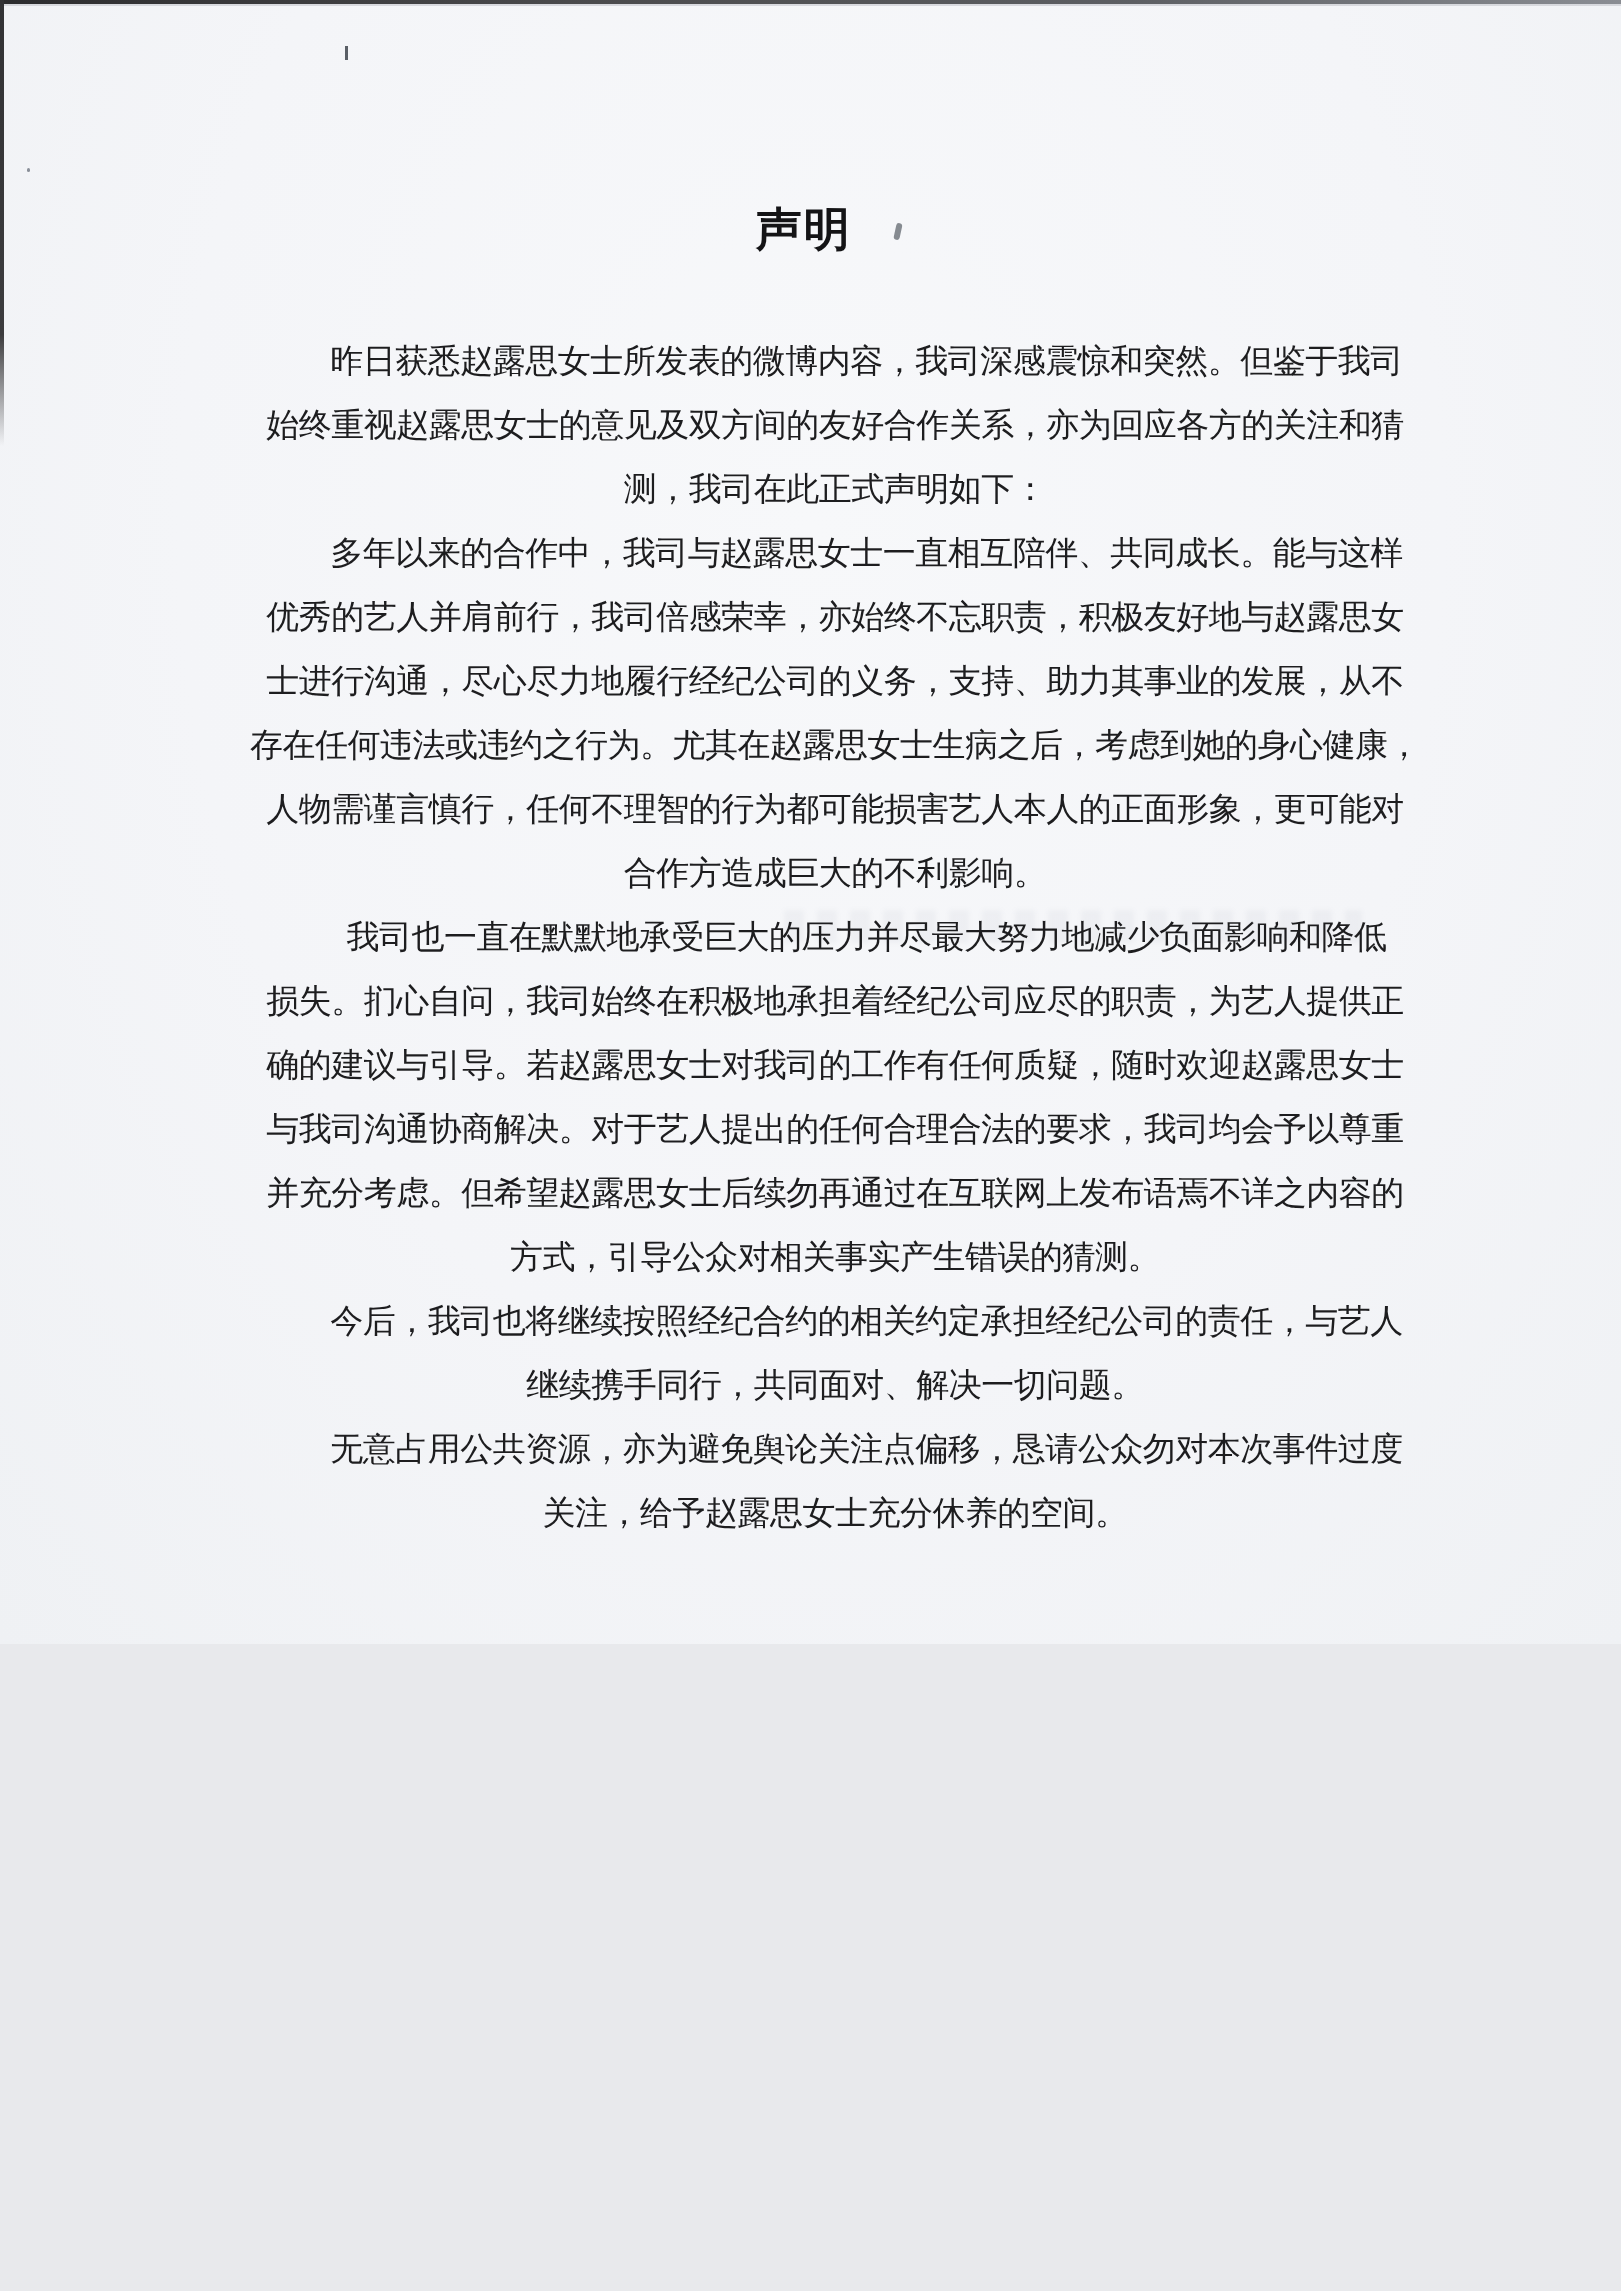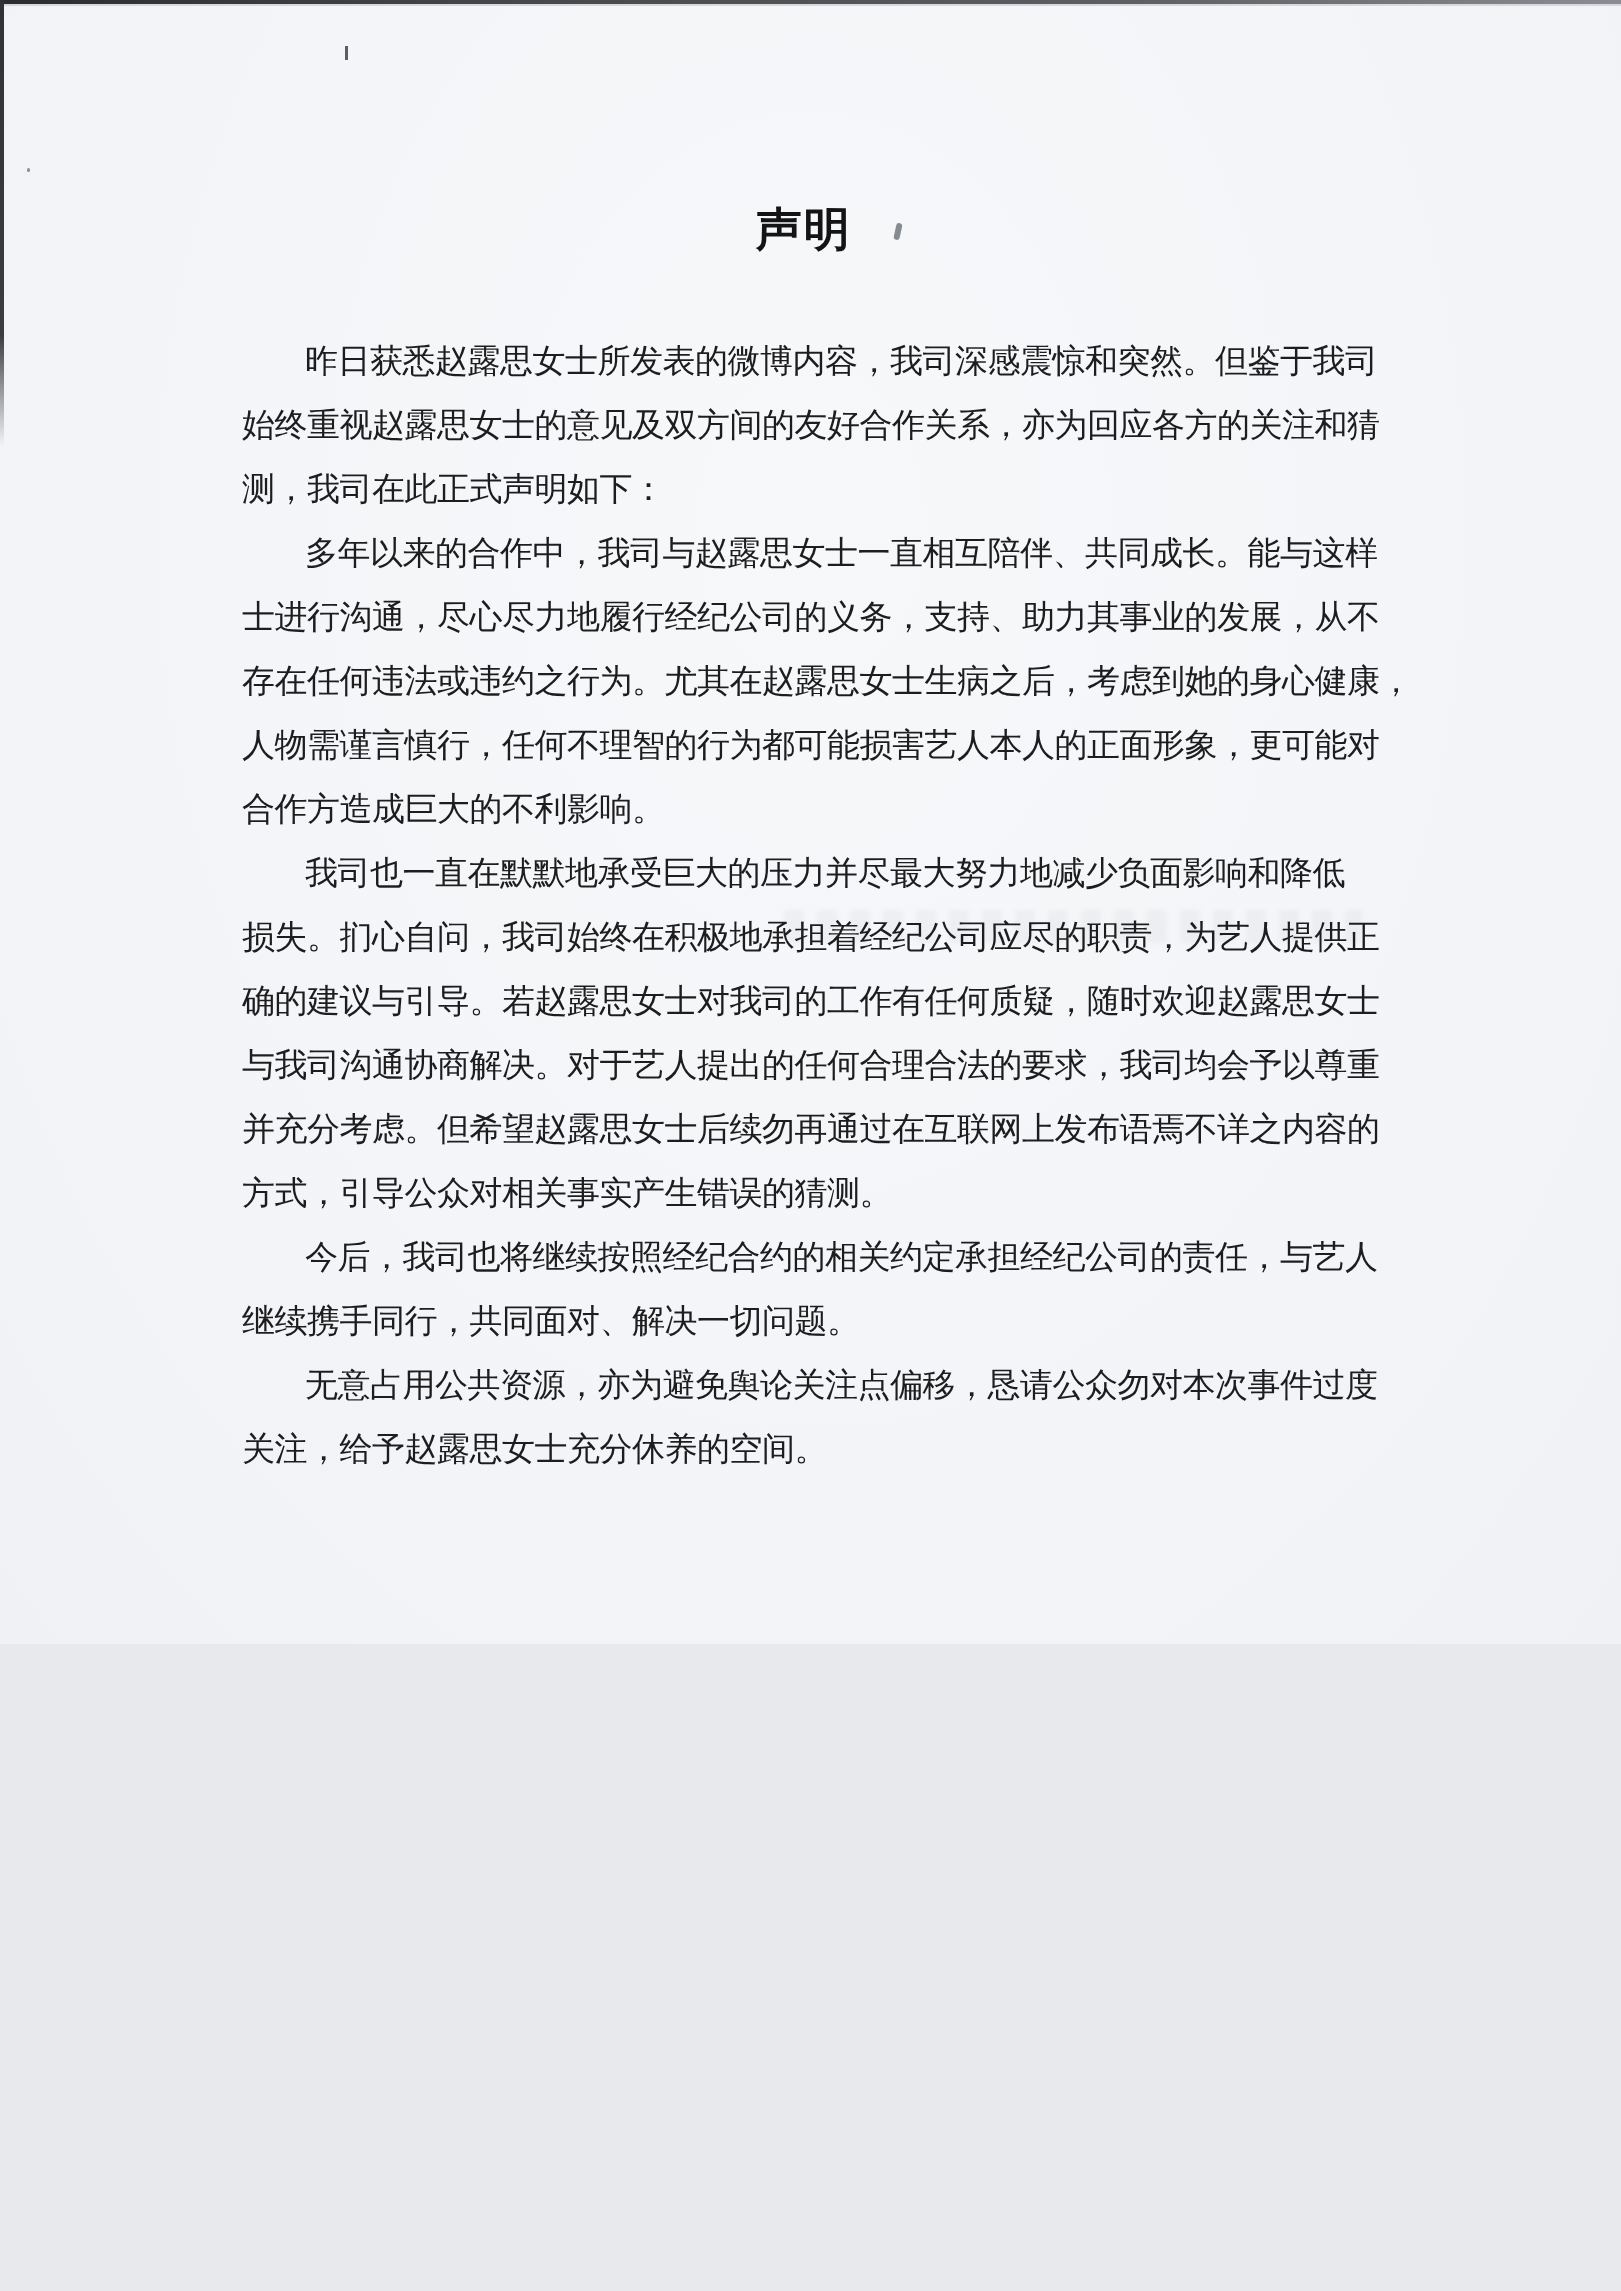--- a/index.html
+++ b/index.html
@@ -36,21 +36,21 @@
     background:repeating-linear-gradient(90deg, rgba(110,120,140,.22) 0 19.6px, rgba(110,120,140,0) 19.6px 33px);
     filter:blur(2.9px); opacity:.28;
   }
   
   .title {
     position:absolute; left:0; right:13.7px; top:200px; margin:0;
     text-align:center; font-size:46px; line-height:59px;
     font-weight:700; color:#141416; letter-spacing:2px;
   }
   
-  .body { position:absolute; left:242px; top:329px; width:1186px; }
+  .body { position:absolute; left:242px; top:329px; width:1186px;text-align:center; }
   .line {
     height:64px; line-height:64px;
     font-size:33px; letter-spacing:-0.5px;
     color:#1d1d1f; white-space:nowrap;
   }
   .line.indent { padding-left:63px; }
   
   .sig-company {
     position:absolute; left:908px; top:1797px;
     font-size:33px; letter-spacing:-1px; line-height:43px; white-space:nowrap;
@@ -79,20 +79,21 @@
   <div class="quote-mark"></div>
   <div class="ghost-smudge"></div>
 
   <h1 class="title">声明</h1>
 
   <div class="body" id="body-lines">
       <div class="line indent">昨日获悉赵露思女士所发表的微博内容，我司深感震惊和突然。但鉴于我司</div>
       <div class="line">始终重视赵露思女士的意见及双方间的友好合作关系，亦为回应各方的关注和猜</div>
       <div class="line">测，我司在此正式声明如下：</div>
       <div class="line indent">多年以来的合作中，我司与赵露思女士一直相互陪伴、共同成长。能与这样</div>
+      <div class="line">优秀的艺人并肩前行，我司倍感荣幸，亦始终不忘职责，积极友好地与赵露思女</div>
       <div class="line">士进行沟通，尽心尽力地履行经纪公司的义务，支持、助力其事业的发展，从不</div>
       <div class="line">存在任何违法或违约之行为。尤其在赵露思女士生病之后，考虑到她的身心健康，</div>
       <div class="line">人物需谨言慎行，任何不理智的行为都可能损害艺人本人的正面形象，更可能对</div>
       <div class="line">合作方造成巨大的不利影响。</div>
       <div class="line indent">我司也一直在默默地承受巨大的压力并尽最大努力地减少负面影响和降低</div>
       <div class="line">损失。扪心自问，我司始终在积极地承担着经纪公司应尽的职责，为艺人提供正</div>
       <div class="line">确的建议与引导。若赵露思女士对我司的工作有任何质疑，随时欢迎赵露思女士</div>
       <div class="line">与我司沟通协商解决。对于艺人提出的任何合理合法的要求，我司均会予以尊重</div>
       <div class="line">并充分考虑。但希望赵露思女士后续勿再通过在互联网上发布语焉不详之内容的</div>
       <div class="line">方式，引导公众对相关事实产生错误的猜测。</div>

